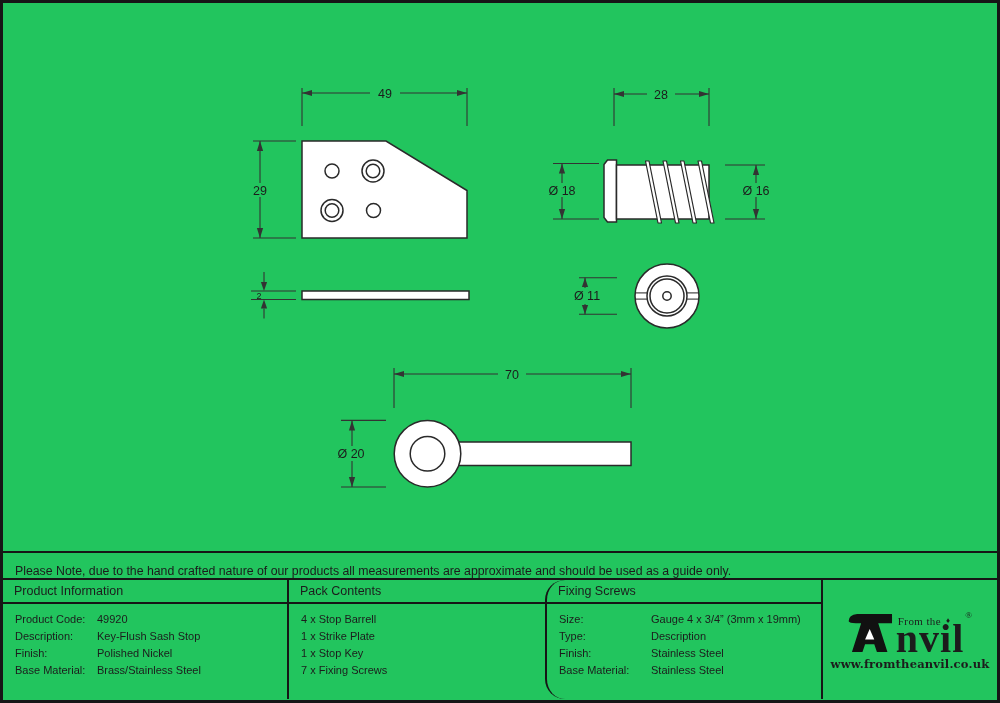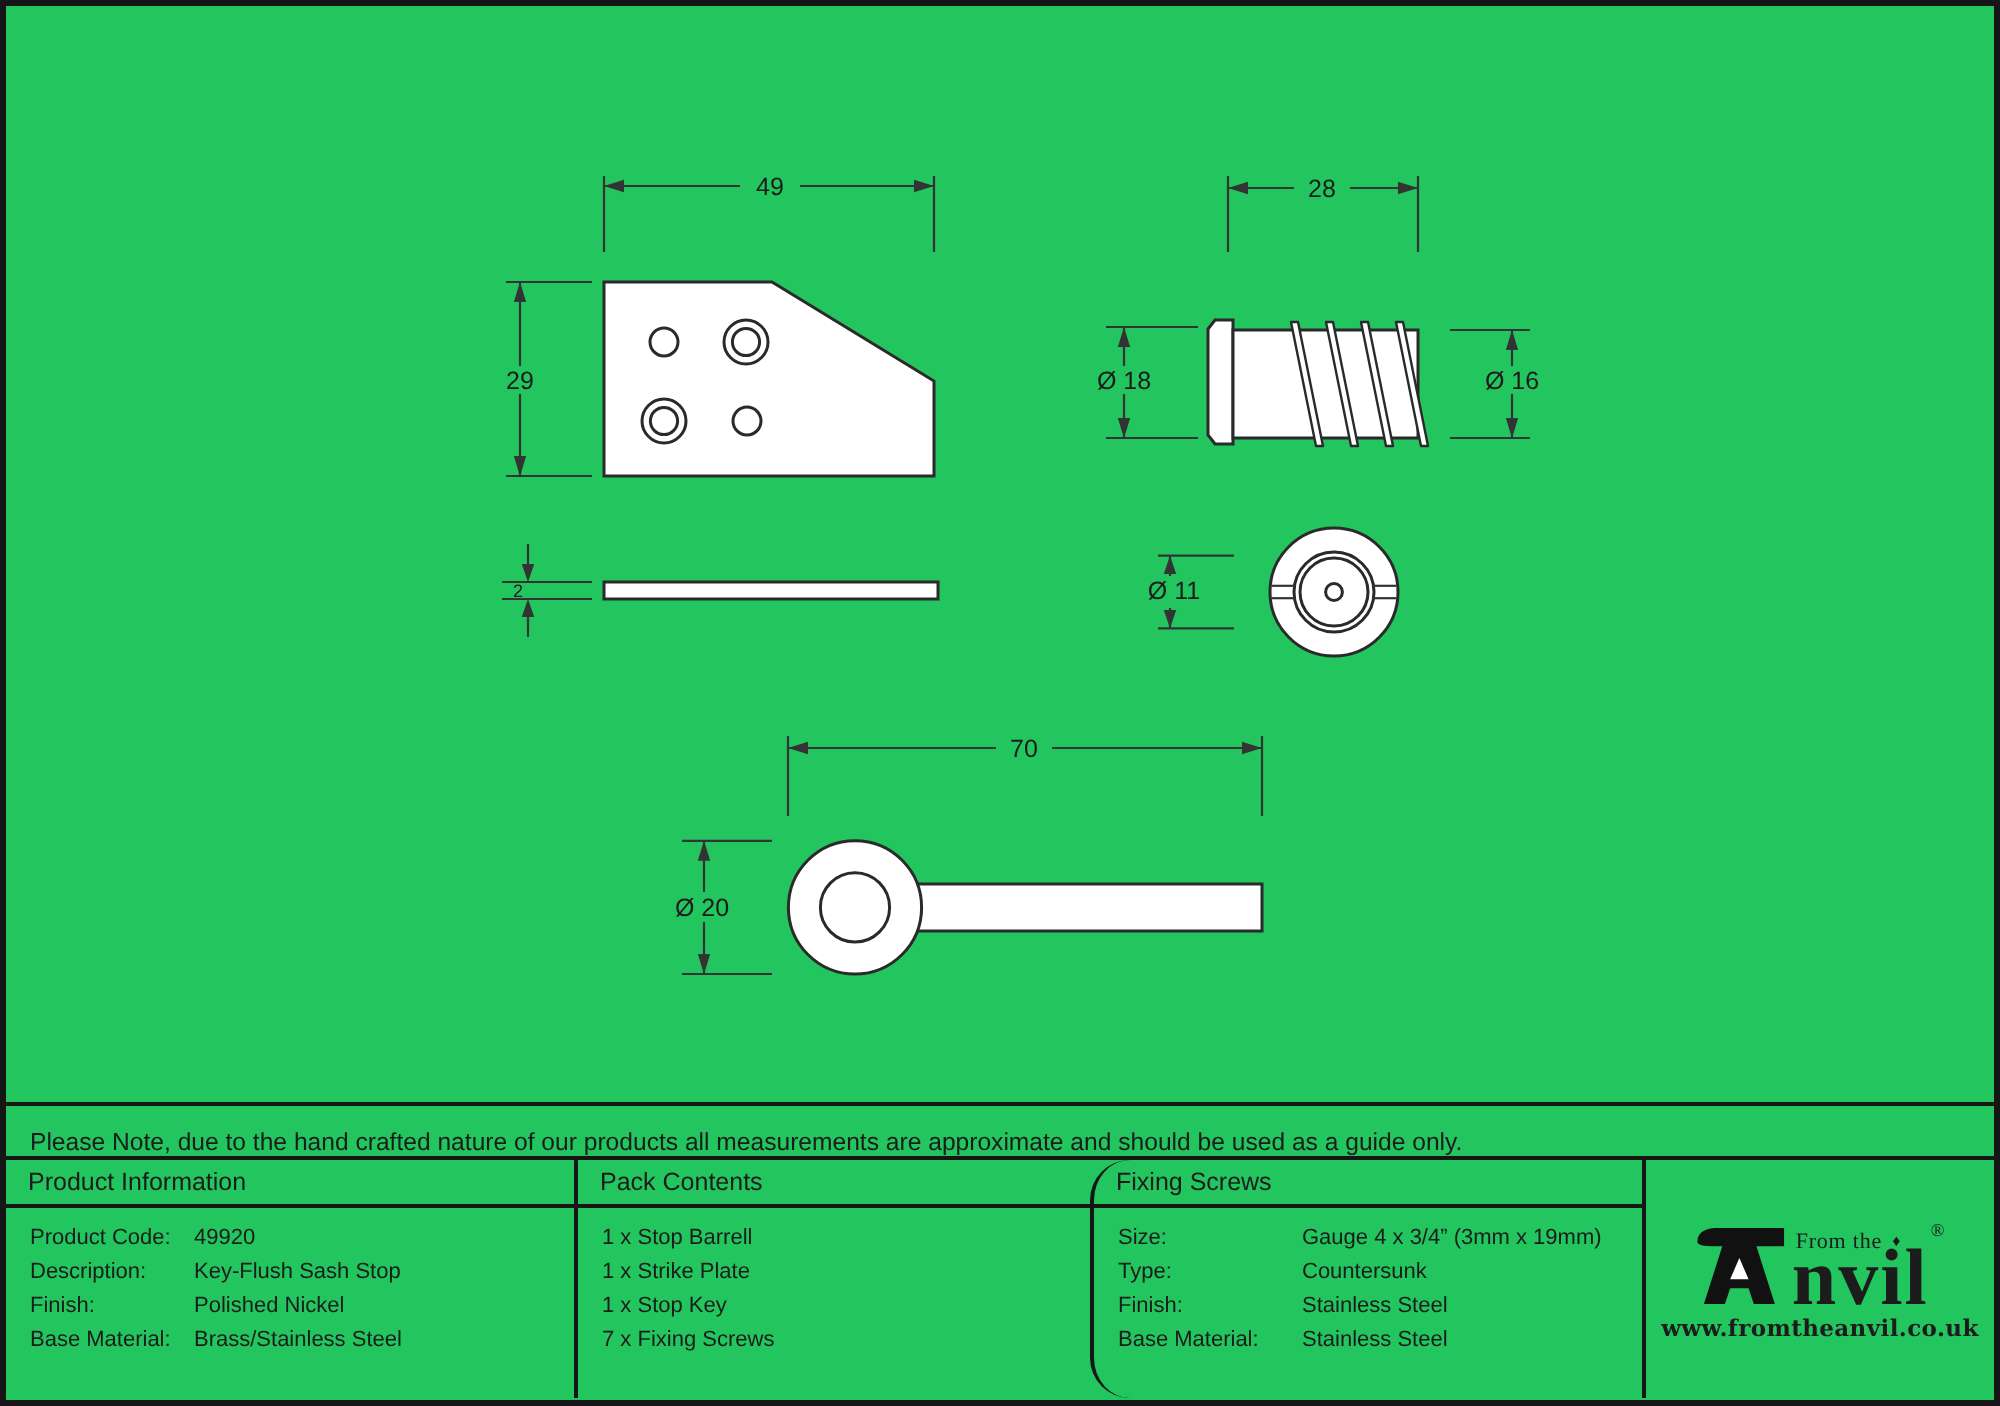--- a/index.html
+++ b/index.html
@@ -230,37 +230,37 @@
         <div class="kv-row">
           <span class="kv-label">Base Material:</span>
           <span class="kv-value">Brass/Stainless Steel</span>
         </div>
       </div>
     </div>
 
     <div class="col col-pack">
       <div class="col-header">Pack Contents</div>
       <div class="col-body">
-        <div class="pack-item">1 x Stop Barrell</div>
+        <div class="pack-item">4 x Stop Barrell</div>
         <div class="pack-item">1 x Strike Plate</div>
         <div class="pack-item">1 x Stop Key</div>
         <div class="pack-item">7 x Fixing Screws</div>
       </div>
     </div>
 
     <div class="col col-fixing">
       <div class="col-header">Fixing Screws</div>
       <div class="col-body">
         <div class="kv-row">
           <span class="kv-label">Size:</span>
           <span class="kv-value">Gauge 4 x 3/4” (3mm x 19mm)</span>
         </div>
         <div class="kv-row">
           <span class="kv-label">Type:</span>
-          <span class="kv-value">Countersunk</span>
+          <span class="kv-value">Description</span>
         </div>
         <div class="kv-row">
           <span class="kv-label">Finish:</span>
           <span class="kv-value">Stainless Steel</span>
         </div>
         <div class="kv-row">
           <span class="kv-label">Base Material:</span>
           <span class="kv-value">Stainless Steel</span>
         </div>
       </div>

